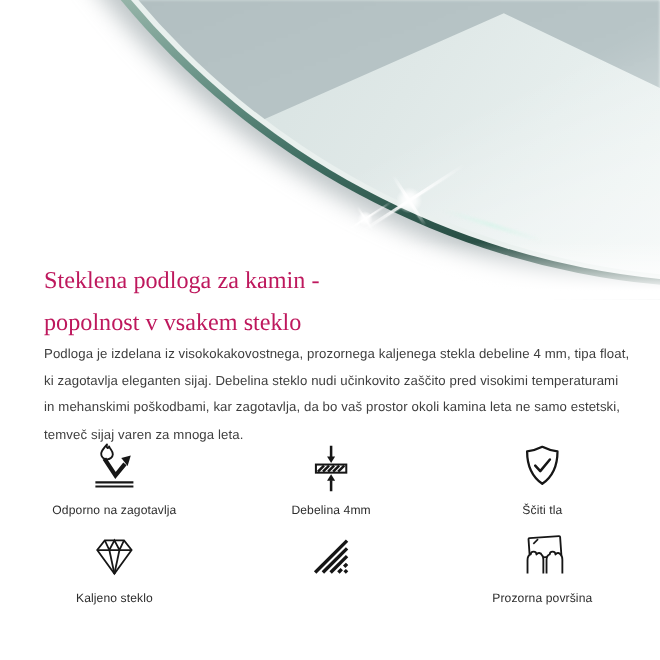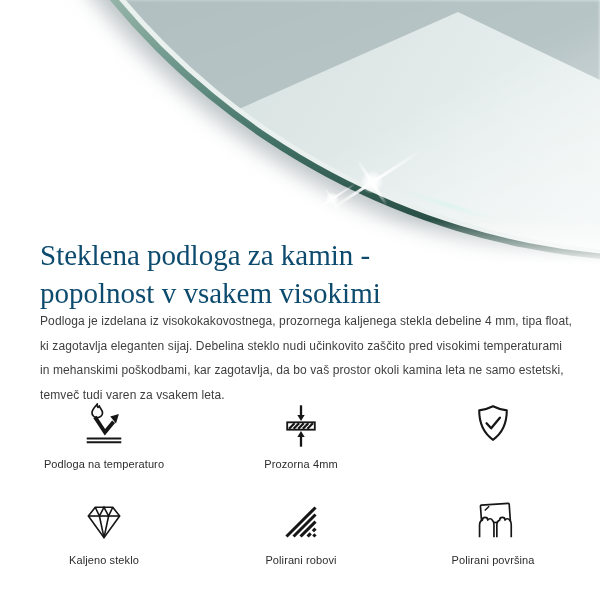--- a/index.html
+++ b/index.html
@@ -36,27 +36,27 @@
   .s-big .ray2{left:-27px;top:-1.5px;width:54px;height:3px;transform:rotate(57deg);}
   .s-big .glow{left:-12px;top:-12px;width:24px;height:24px;}
   .s-small .ray1{left:-28px;top:-1px;width:56px;height:2px;transform:rotate(-33deg);}
   .s-small .ray2{left:-13px;top:-1px;width:26px;height:2px;transform:rotate(57deg);}
   .s-small .glow{left:-7px;top:-7px;width:14px;height:14px;}
   .g-fade{position:absolute;left:0;right:0;bottom:0;height:52px;
     background:linear-gradient(to bottom,rgba(255,255,255,0) 0%,#ffffff 85%);}
   
   .headline{position:absolute;left:40px;top:236px;width:540px;
     font-family:"Liberation Serif","DejaVu Serif",serif;
-    font-size:29px;line-height:38px;color:#0c4a6e;font-weight:400;z-index:5;}
+    font-size:22px;line-height:38px;color:#be185d;font-weight:400;z-index:5;}
   .para{position:absolute;left:40px;top:309px;width:548px;
     font-size:12px;line-height:24.6px;letter-spacing:0.1px;color:#3e3e3e;z-index:5;}
   
   .features{position:absolute;left:0;top:402px;width:600px;height:180px;z-index:5;}
   .feat-cell{position:absolute;width:180px;text-align:center;}
-  .feat-cell.r1{top:0;} .feat-cell.r2{top:96px;}
+  .feat-cell.r1{top:0;} .feat-cell.r2{top:80px;}
   .feat-cell.c1{left:14px;} .feat-cell.c2{left:211px;} .feat-cell.c3{left:403px;}
   .feat-icon{height:48px;display:flex;align-items:center;justify-content:center;}
   .feat-icon svg{display:block;}
   .feat-label{margin-top:8px;font-size:11px;color:#2d2d2d;letter-spacing:0.1px;}
   .ic{stroke:#161616;fill:none;stroke-width:4;}
 </style>
 </head>
 <body>
 
 <div class="hero">
@@ -76,70 +76,71 @@
   <div class="sparkle s-small" style="left:332px;top:199px;">
     <div class="ray1"></div>
       <div class="ray2"></div>
       <div class="glow"></div>
   </div>
   <div class="g-fade"></div>
 </div>
 
 <h1 class="headline" style="margin:0;">
   <span>Steklena podloga za kamin -</span><br>
-  <span>popolnost v vsakem visokimi</span>
+  <span>popolnost v vsakem steklo</span>
 </h1>
 
 <div class="para">
   <div>Podloga je izdelana iz visokokakovostnega, prozornega kaljenega stekla debeline 4 mm, tipa float,</div>
   <div>ki zagotavlja eleganten sijaj. Debelina steklo nudi učinkovito zaščito pred visokimi temperaturami</div>
   <div>in mehanskimi poškodbami, kar zagotavlja, da bo vaš prostor okoli kamina leta ne samo estetski,</div>
-  <div>temveč tudi varen za vsakem leta.</div>
+  <div>temveč sijaj varen za mnoga leta.</div>
 </div>
 
 <div class="features">
 
   <div class="feat-cell r1 c1">
     <div class="feat-icon">
       <svg width="48" height="48" viewBox="0 0 100 100">
         <line class="ic" x1="14" y1="76" x2="86" y2="76"></line>
         <line class="ic" x1="14" y1="84" x2="86" y2="84"></line>
         <path class="ic" d="M31,31 L52,63 L70,41" style="stroke-width:8"></path>
         <polygon points="81,25 63,30 75,45" fill="#161616"></polygon>
         <path class="ic" d="M36,4 C30,12 25,16 25,22 a11,10 0 0 0 22,1 C47,16 42,14 40,8 C39,13 34,12 36,4 Z" style="stroke-width:3.5" stroke-linejoin="round"></path>
       </svg>
     </div>
-    <div class="feat-label">Podloga na temperaturo</div>
+    <div class="feat-label">Odporno na zagotavlja</div>
   </div>
 
   <div class="feat-cell r1 c2">
     <div class="feat-icon">
       <svg width="46" height="46" viewBox="0 0 100 100">
         <line class="ic" x1="50" y1="5" x2="50" y2="27" style="stroke-width:5"></line>
         <polygon points="50,39 42,26 58,26" fill="#161616"></polygon>
         <rect class="ic" x="20" y="42" width="60" height="16"></rect>
         <line class="ic" x1="24" y1="56" x2="36" y2="44" style="stroke-width:5"></line>
         <line class="ic" x1="34" y1="56" x2="46" y2="44" style="stroke-width:5"></line>
         <line class="ic" x1="44" y1="56" x2="56" y2="44" style="stroke-width:5"></line>
         <line class="ic" x1="54" y1="56" x2="66" y2="44" style="stroke-width:5"></line>
         <line class="ic" x1="64" y1="56" x2="76" y2="44" style="stroke-width:5"></line>
         <line class="ic" x1="50" y1="95" x2="50" y2="73" style="stroke-width:5"></line>
         <polygon points="50,61 42,74 58,74" fill="#161616"></polygon>
       </svg>
     </div>
-    <div class="feat-label">Prozorna 4mm</div>
+    <div class="feat-label">Debelina 4mm</div>
   </div>
 
   <div class="feat-cell r1 c3">
     <div class="feat-icon">
       <svg width="46" height="46" viewBox="0 0 100 100">
         <path class="ic" d="M50,7 C60,12 70,15 80,16 C80,44 70,66 50,80 C30,66 20,44 20,16 C30,15 40,12 50,7 Z" style="stroke-width:4.5" stroke-linejoin="round"></path>
         <path class="ic" d="M36,44 L46,55 L65,32" style="stroke-width:5" stroke-linecap="round" stroke-linejoin="round"></path>
       </svg>
     </div>
+    <div class="feat-label">Ščiti tla</div>
   </div>
 
   <div class="feat-cell r2 c1">
     <div class="feat-icon">
       <svg width="46" height="46" viewBox="0 0 100 100">
         <polygon class="ic" points="31,18 69,18 84,37 50,84 16,37" style="stroke-width:3.5" stroke-linejoin="miter"></polygon>
         <line class="ic" x1="16" y1="37" x2="84" y2="37" style="stroke-width:3.5"></line>
         <polyline class="ic" points="31,18 40,37 50,18 60,37 69,18" style="stroke-width:3.5"></polyline>
         <line class="ic" x1="40" y1="37" x2="50" y2="84" style="stroke-width:3.5"></line>
         <line class="ic" x1="60" y1="37" x2="50" y2="84" style="stroke-width:3.5"></line>
@@ -151,28 +152,27 @@
   <div class="feat-cell r2 c2">
     <div class="feat-icon">
       <svg width="44" height="44" viewBox="0 0 100 100">
         <line class="ic" x1="17" y1="83" x2="83" y2="17" style="stroke-width:7"></line>
         <line class="ic" x1="33" y1="83" x2="83" y2="33" style="stroke-width:7"></line>
         <line class="ic" x1="49" y1="83" x2="83" y2="49" style="stroke-width:7"></line>
         <line class="ic" x1="65" y1="83" x2="83" y2="65" style="stroke-width:7" stroke-dasharray="10 7"></line>
         <line class="ic" x1="78" y1="83" x2="83" y2="78" style="stroke-width:7"></line>
       </svg>
     </div>
-    <div class="feat-label">Polirani robovi</div>
   </div>
 
   <div class="feat-cell r2 c3">
     <div class="feat-icon">
       <svg width="48" height="48" viewBox="0 0 100 100">
         <rect class="ic" x="25" y="13" width="60" height="38" rx="2" transform="rotate(-4 55 32)" style="stroke-width:3.5"></rect>
         <path class="ic" d="M33,26 L42,17" style="stroke-width:3"></path>
         <path d="M22,82 V57 Q22,48 28,46 A5.5,5.5 0 0 1 39,46 A5.5,5.5 0 0 1 49,47 Q52,49 52,56 V82" fill="#ffffff" stroke="#161616" stroke-width="3.5" stroke-linejoin="round"></path>
         <path d="M58,82 V57 Q58,48 64,46 A5.5,5.5 0 0 1 75,46 A5.5,5.5 0 0 1 85,47 Q88,49 88,56 V82" fill="#ffffff" stroke="#161616" stroke-width="3.5" stroke-linejoin="round"></path>
       </svg>
     </div>
-    <div class="feat-label">Polirani površina</div>
+    <div class="feat-label">Prozorna površina</div>
   </div>
 
 </div>
 
 </body></html>

